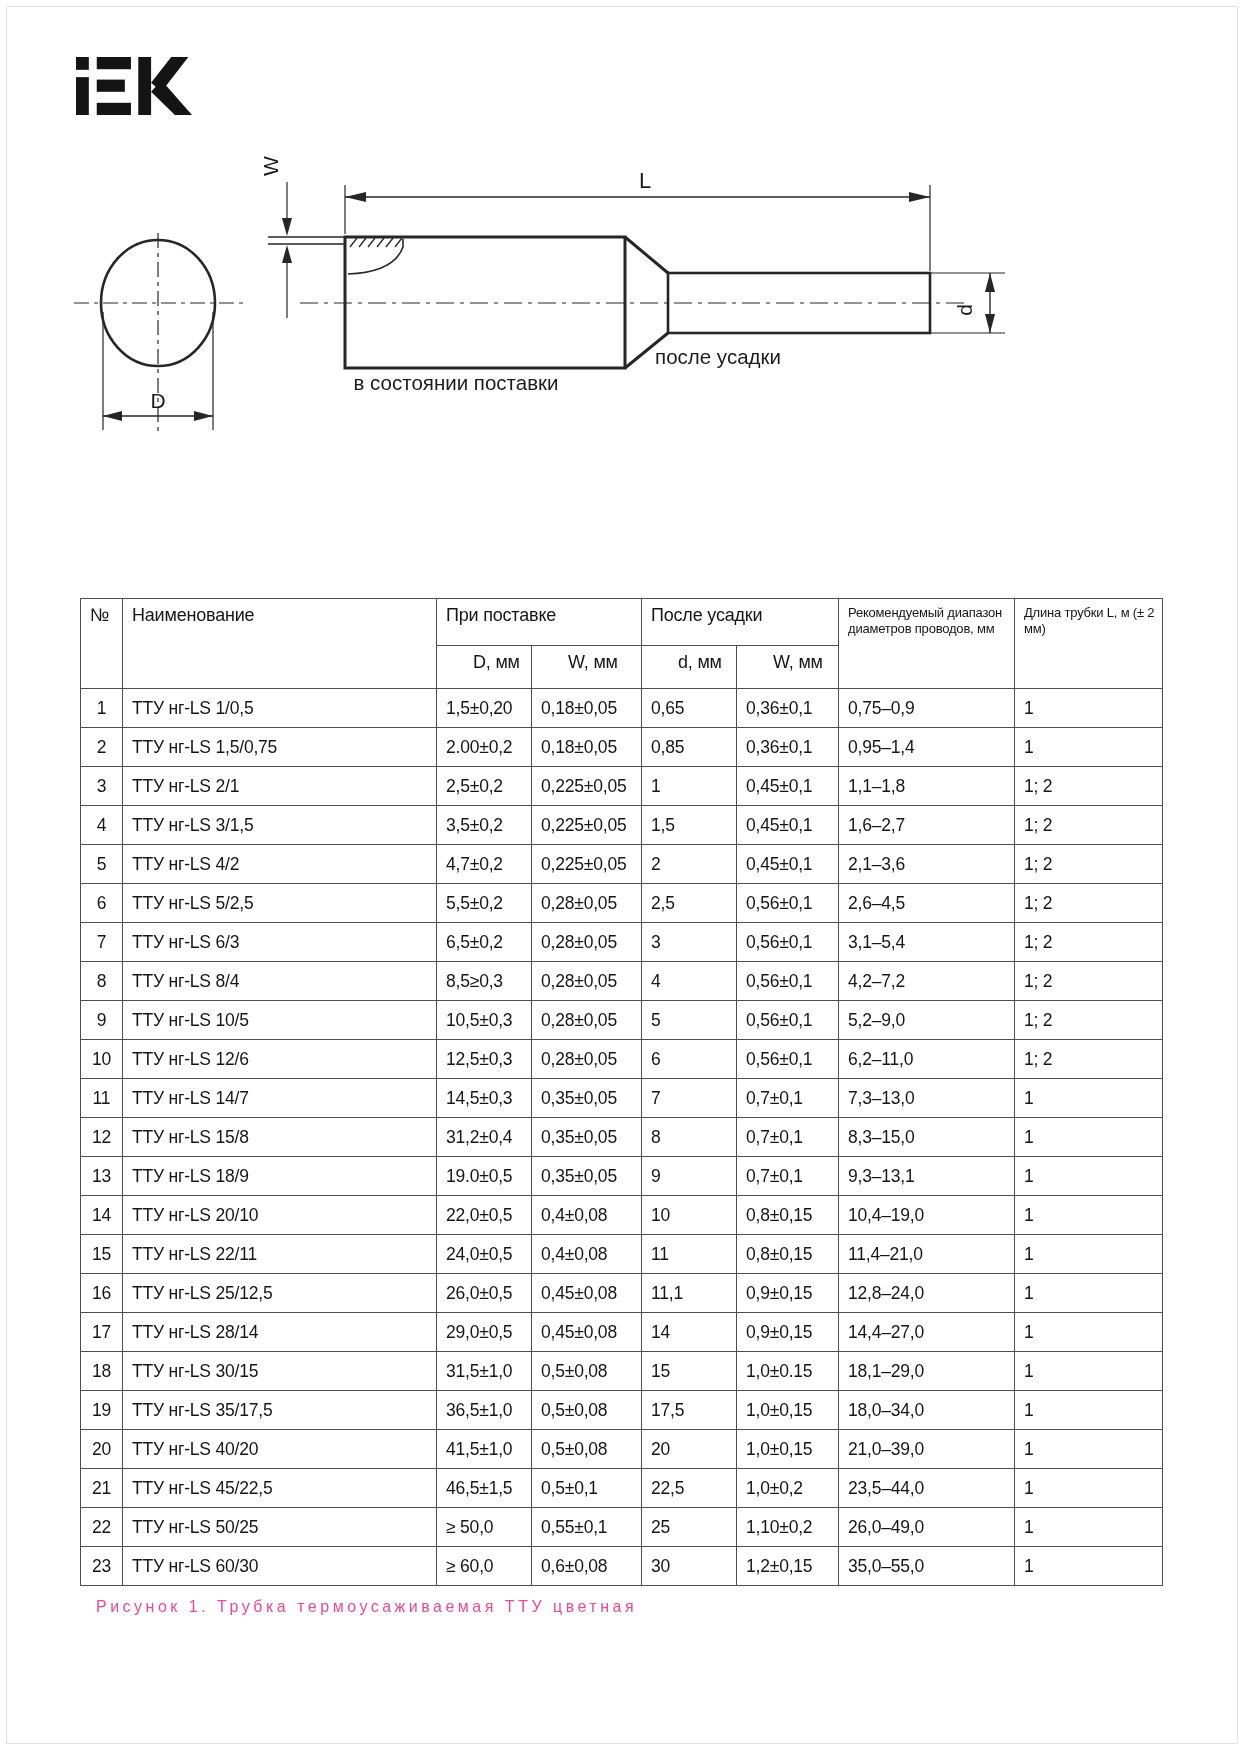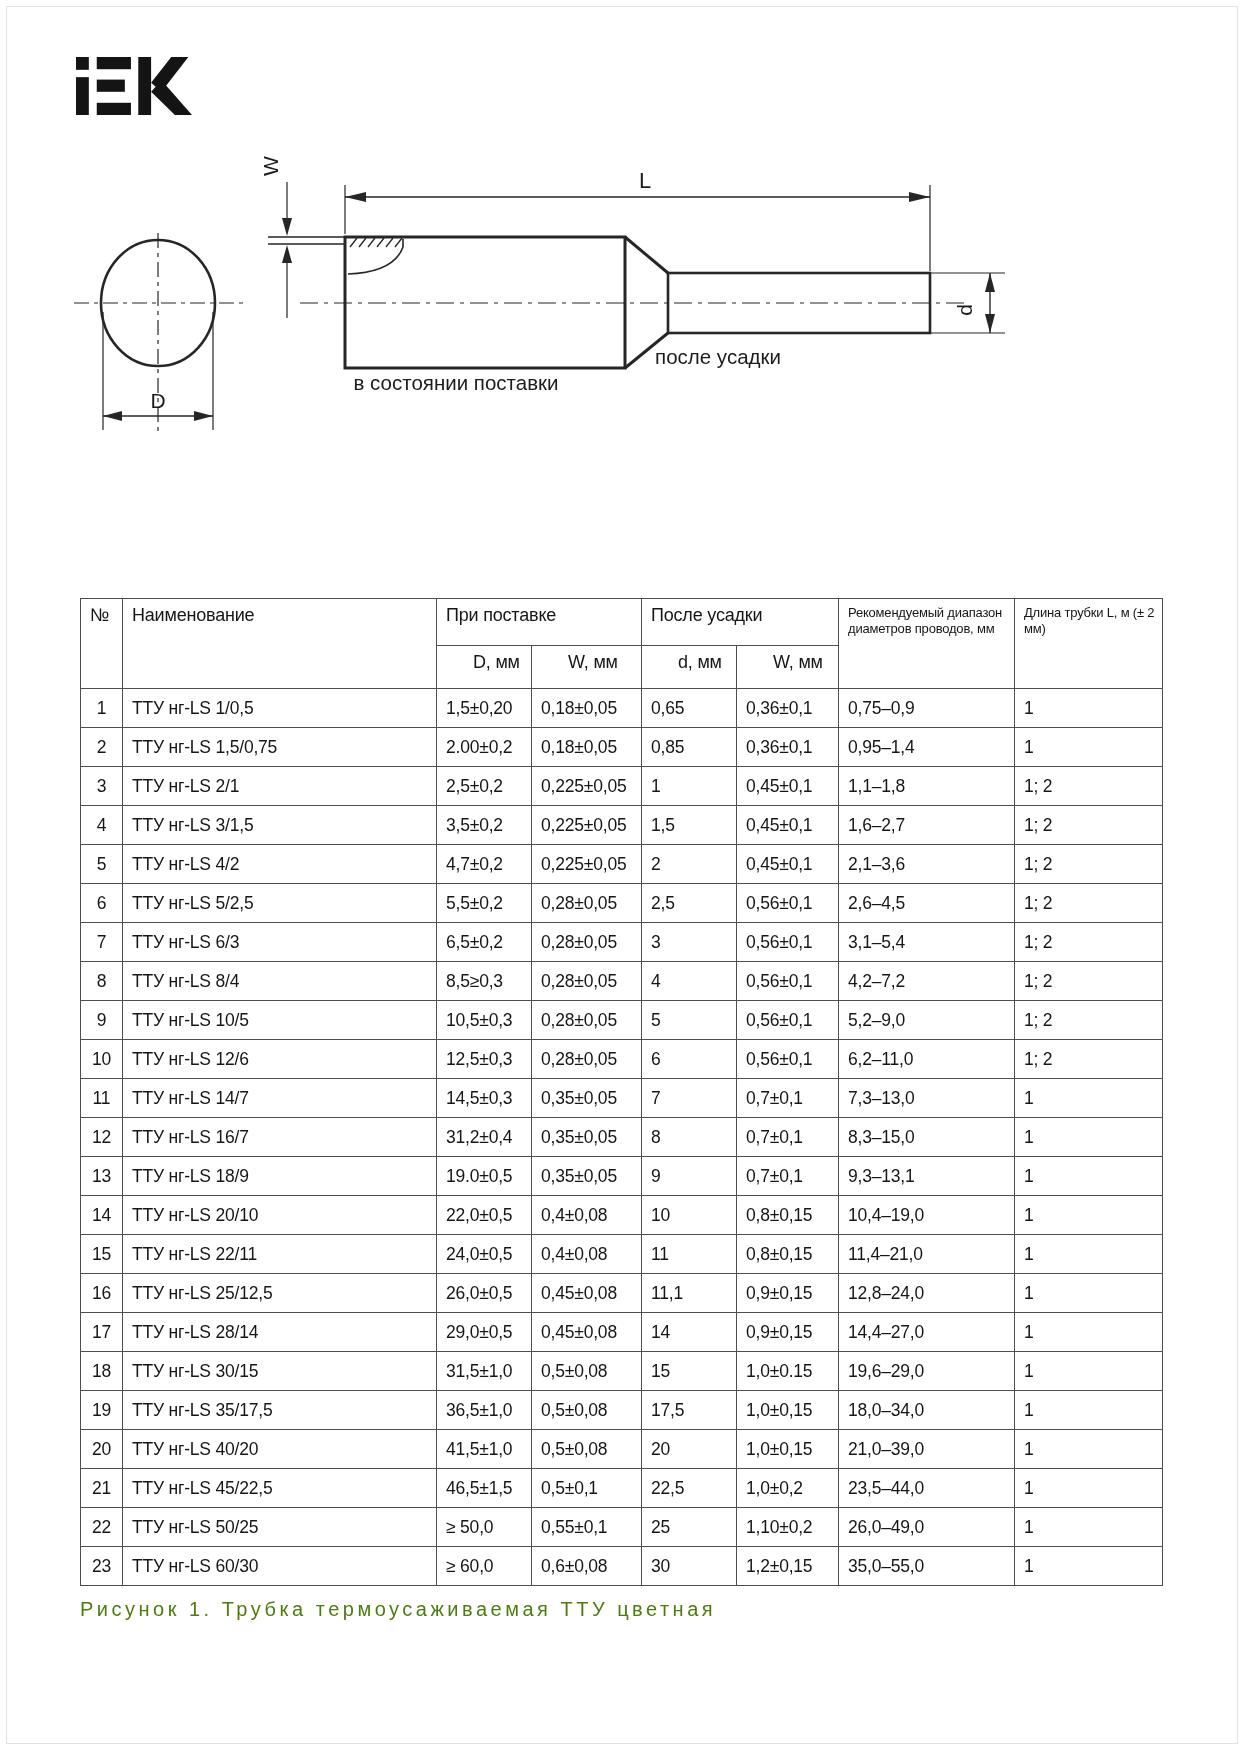--- a/index.html
+++ b/index.html
@@ -25,22 +25,22 @@
     overflow:hidden;white-space:nowrap;
   }
   .spec-table thead th{vertical-align:top;padding-top:6px;font-size:18px;letter-spacing:-0.2px;}
   .spec-table thead tr.h1 th{height:38px;}
   .spec-table thead tr.h2 th{height:34px;padding-left:36px;}
   .spec-table thead th.wrap{white-space:normal;line-height:1.22;font-size:13px;}
   .spec-table tbody td{height:34px;}
   .spec-table td.c-num{text-align:center;padding-left:2px;padding-right:2px;}
 
   .caption{
-    position:absolute;left:80px;top:1598px;
-    font-size:20px;letter-spacing:3.5px;color:#4d7c0f;white-space:nowrap;
+    position:absolute;left:96px;top:1598px;
+    font-size:16px;letter-spacing:3.5px;color:#ec4899;white-space:nowrap;
   }
 </style>
 </head>
 <body>
 
 <div class="frame"></div>
 
 <svg class="logo" viewBox="0 0 190 95" role="img">
   <g fill="#141414">
     <rect x="0" y="0" width="21" height="21"></rect>
@@ -258,21 +258,21 @@
     <td>14,5±0,3</td>
     <td>0,35±0,05</td>
     <td>7</td>
     <td>0,7±0,1</td>
     <td>7,3–13,0</td>
     <td>1</td>
   </tr>
 
   <tr>
     <td class="c-num">12</td>
-    <td>ТТУ нг-LS 16/7</td>
+    <td>ТТУ нг-LS 15/8</td>
     <td>31,2±0,4</td>
     <td>0,35±0,05</td>
     <td>8</td>
     <td>0,7±0,1</td>
     <td>8,3–15,0</td>
     <td>1</td>
   </tr>
 
   <tr>
     <td class="c-num">13</td>
@@ -329,21 +329,21 @@
     <td>1</td>
   </tr>
 
   <tr>
     <td class="c-num">18</td>
     <td>ТТУ нг-LS 30/15</td>
     <td>31,5±1,0</td>
     <td>0,5±0,08</td>
     <td>15</td>
     <td>1,0±0.15</td>
-    <td>19,6–29,0</td>
+    <td>18,1–29,0</td>
     <td>1</td>
   </tr>
 
   <tr>
     <td class="c-num">19</td>
     <td>ТТУ нг-LS 35/17,5</td>
     <td>36,5±1,0</td>
     <td>0,5±0,08</td>
     <td>17,5</td>
     <td>1,0±0,15</td>

